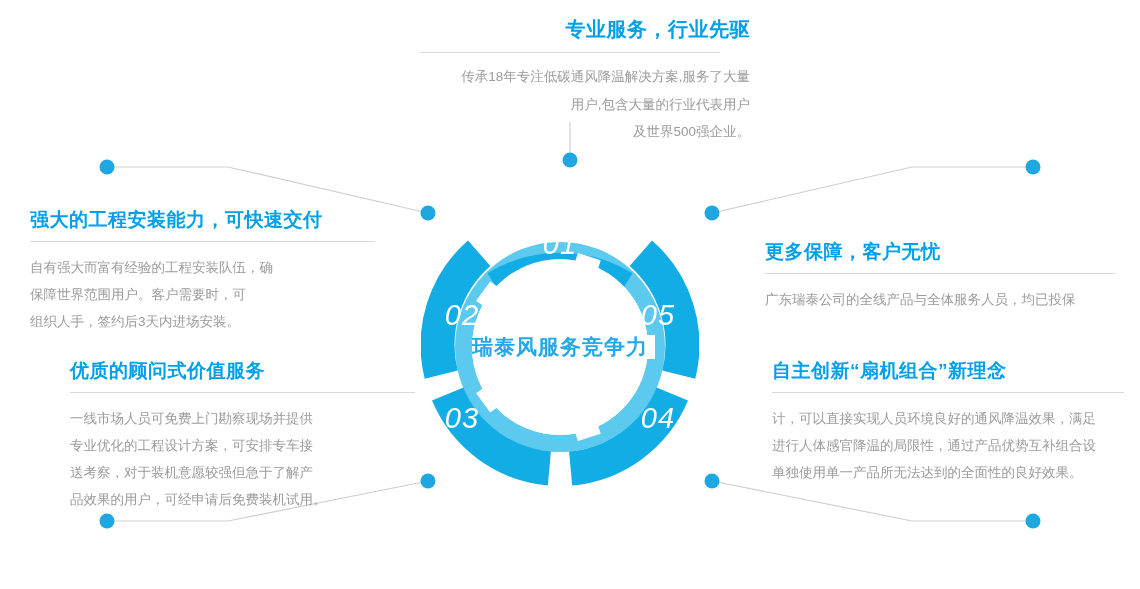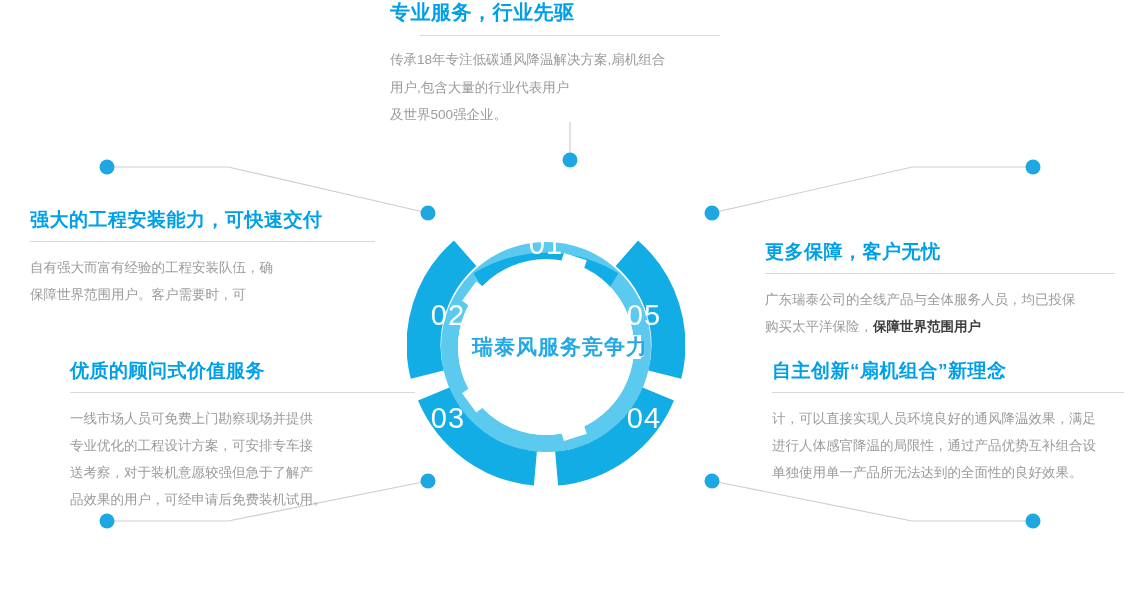--- a/index.html
+++ b/index.html
@@ -50,23 +50,23 @@
     line-height: 2.0;
     margin: 0;
   }
   .block .body b {
     color: #3d3d3d;
     font-weight: bold;
   }
 
   #block-top {
     left: 390px;
-    top: 0;
+    top: 17px;
     width: 360px;
-    text-align: left;
+    text-align: right;
   }
   #block-top .heading {
     font-size: 20px;
     margin-bottom: 10px;
   }
   #block-top .rule {
     width: 300px;
     margin-left: auto;
     margin-right: auto;
     margin-bottom: 10px;
@@ -76,24 +76,25 @@
   }
 
   #block-lt { left: 30px; top: 208px; width: 345px; }
   #block-lb { left: 30px; top: 359px; width: 345px; margin-left: 40px; }
   #block-rt { left: 765px; top: 196px; width: 350px; margin-top: 44px; }
   #block-rb { left: 772px; top: 359px; width: 352px; }
 
   
   #donut {
     position: absolute;
-    left: 407px;
+    left: 421px;
     top: 208px;
     width: 278px;
     height: 278px;
+    font-style: italic;
   }
   #donut svg { display: block; }
   .seg-num {
     fill: #ffffff;
     font-family: "Liberation Sans", "DejaVu Sans", sans-serif;
     font-size: 29px;
     font-weight: normal;
     text-anchor: middle;
     dominant-baseline: central;
     letter-spacing: 1px;
@@ -205,52 +206,52 @@
 
   <div id="center-label">
     <span>瑞泰风服务</span>
     <span>竞争力</span>
   </div>
 
   <div class="block" id="block-top">
     <div class="heading">专业服务，行业先驱</div>
     <div class="rule"></div>
     <div class="body">
-      <div>传承18年专注低碳通风降温解决方案,扇机组合</div>
+      <div>传承18年专注低碳通风降温解决方案,服务了大量</div>
       <div>用户,包含大量的行业代表用户</div>
       <div>及世界500强企业。</div>
     </div>
   </div>
 
   <div class="block" id="block-lt">
     <div class="heading">强大的工程安装能力，可快速交付</div>
     <div class="rule"></div>
     <div class="body">
       <div>自有强大而富有经验的工程安装队伍，确</div>
       <div>保障世界范围用户。客户需要时，可</div>
+      <div>组织人手，签约后3天内进场安装。</div>
     </div>
   </div>
 
   <div class="block" id="block-lb">
     <div class="heading">优质的顾问式价值服务</div>
     <div class="rule"></div>
     <div class="body">
       <div>一线市场人员可免费上门勘察现场并提供</div>
       <div>专业优化的工程设计方案，可安排专车接</div>
       <div>送考察，对于装机意愿较强但急于了解产</div>
       <div>品效果的用户，可经申请后免费装机试用。</div>
     </div>
   </div>
 
   <div class="block" id="block-rt">
     <div class="heading">更多保障，客户无忧</div>
     <div class="rule"></div>
     <div class="body">
       <div>广东瑞泰公司的全线产品与全体服务人员，均已投保</div>
-      <div><span>购买太平洋保险，</span><b>保障世界范围用户</b></div>
     </div>
   </div>
 
   <div class="block" id="block-rb">
     <div class="heading">自主创新“扇机组合”新理念</div>
     <div class="rule"></div>
     <div class="body">
       <div>计，可以直接实现人员环境良好的通风降温效果，满足</div>
       <div>进行人体感官降温的局限性，通过产品优势互补组合设</div>
       <div>单独使用单一产品所无法达到的全面性的良好效果。</div>

